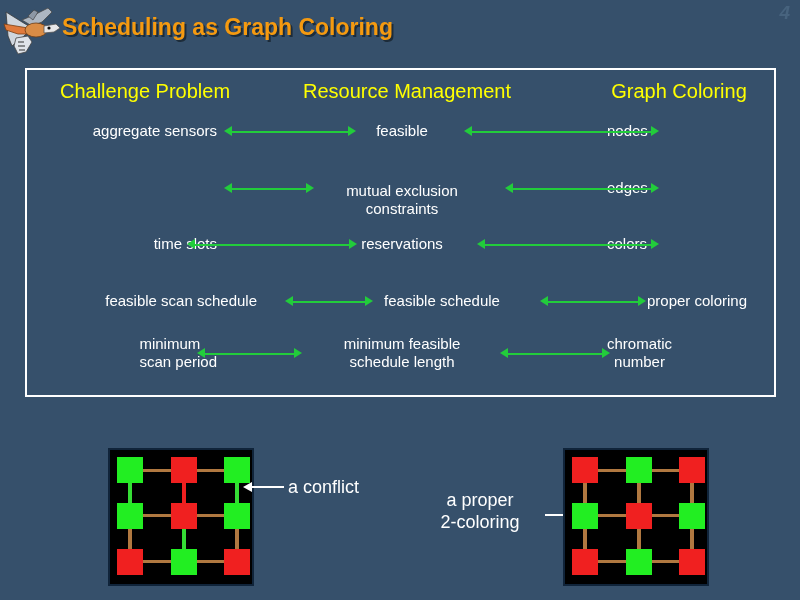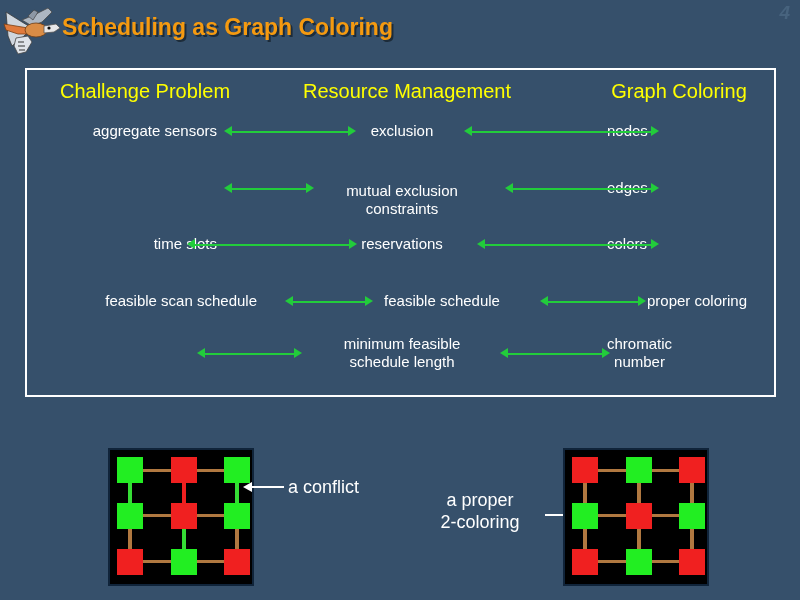--- a/index.html
+++ b/index.html
@@ -118,21 +118,21 @@
     <div class="panel-inner">
 
       <div class="hdr-row">
         <div class="hdr hdr-a">Challenge Problem</div>
         <div class="hdr hdr-b">Resource Management</div>
         <div class="hdr hdr-c">Graph Coloring</div>
       </div>
 
       <div class="row" style="top:52px;height:22px;">
         <div class="cell cell-a" style="top:0;">aggregate sensors</div>
-        <div class="cell cell-b" style="top:0;">exclusion</div>
+        <div class="cell cell-b" style="top:0;">feasible</div>
         <div class="cell cell-c" style="top:0;">nodes</div>
         <div class="arrow" style="left:197px;width:132px;top:4px;">
           <div class="hL"></div>
             <div class="shaft"></div>
             <div class="hR"></div>
         </div>
         <div class="arrow" style="left:437px;width:195px;top:4px;">
           <div class="hL"></div>
             <div class="shaft"></div>
             <div class="hR"></div>
@@ -181,20 +181,22 @@
             <div class="hR"></div>
         </div>
         <div class="arrow" style="left:473px;width:106px;top:4px;">
           <div class="hL"></div>
             <div class="shaft"></div>
             <div class="hR"></div>
         </div>
       </div>
 
       <div class="row" style="top:265px;height:40px;">
+        <div class="cell cell-a" style="top:0;">minimum
+scan period</div>
         <div class="cell cell-b" style="top:0;">minimum feasible
 schedule length</div>
         <div class="cell cell-c" style="top:0;">chromatic
 number</div>
         <div class="arrow" style="left:170px;width:105px;top:13px;">
           <div class="hL"></div>
             <div class="shaft"></div>
             <div class="hR"></div>
         </div>
         <div class="arrow" style="left:473px;width:110px;top:13px;">

